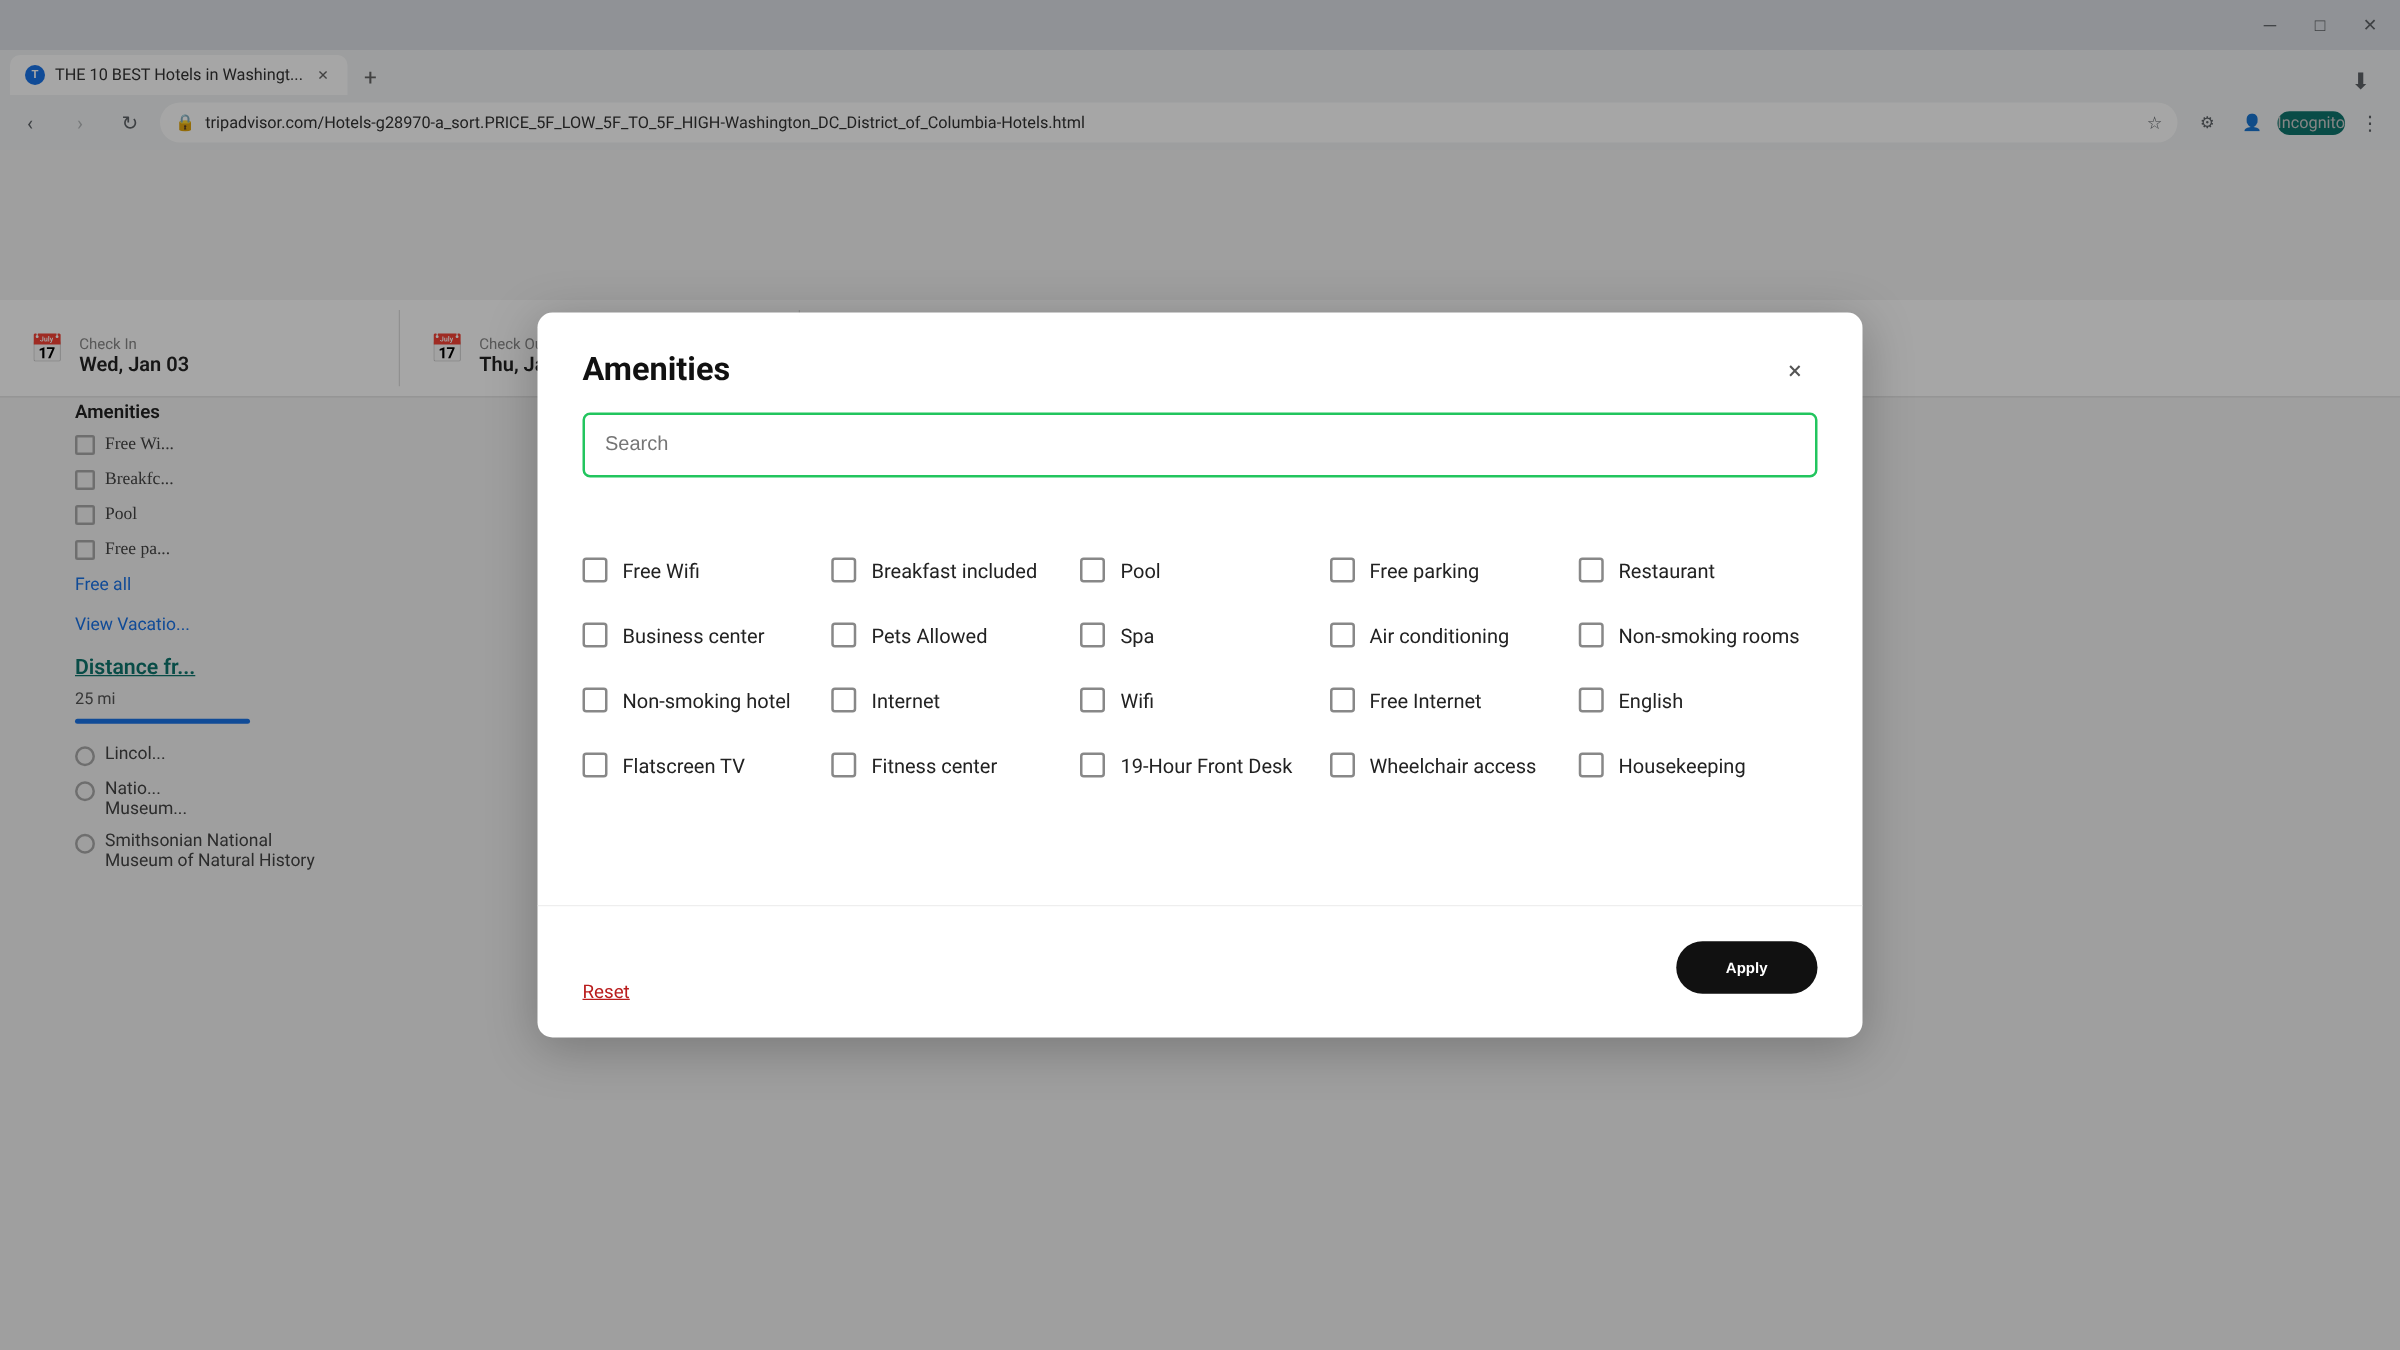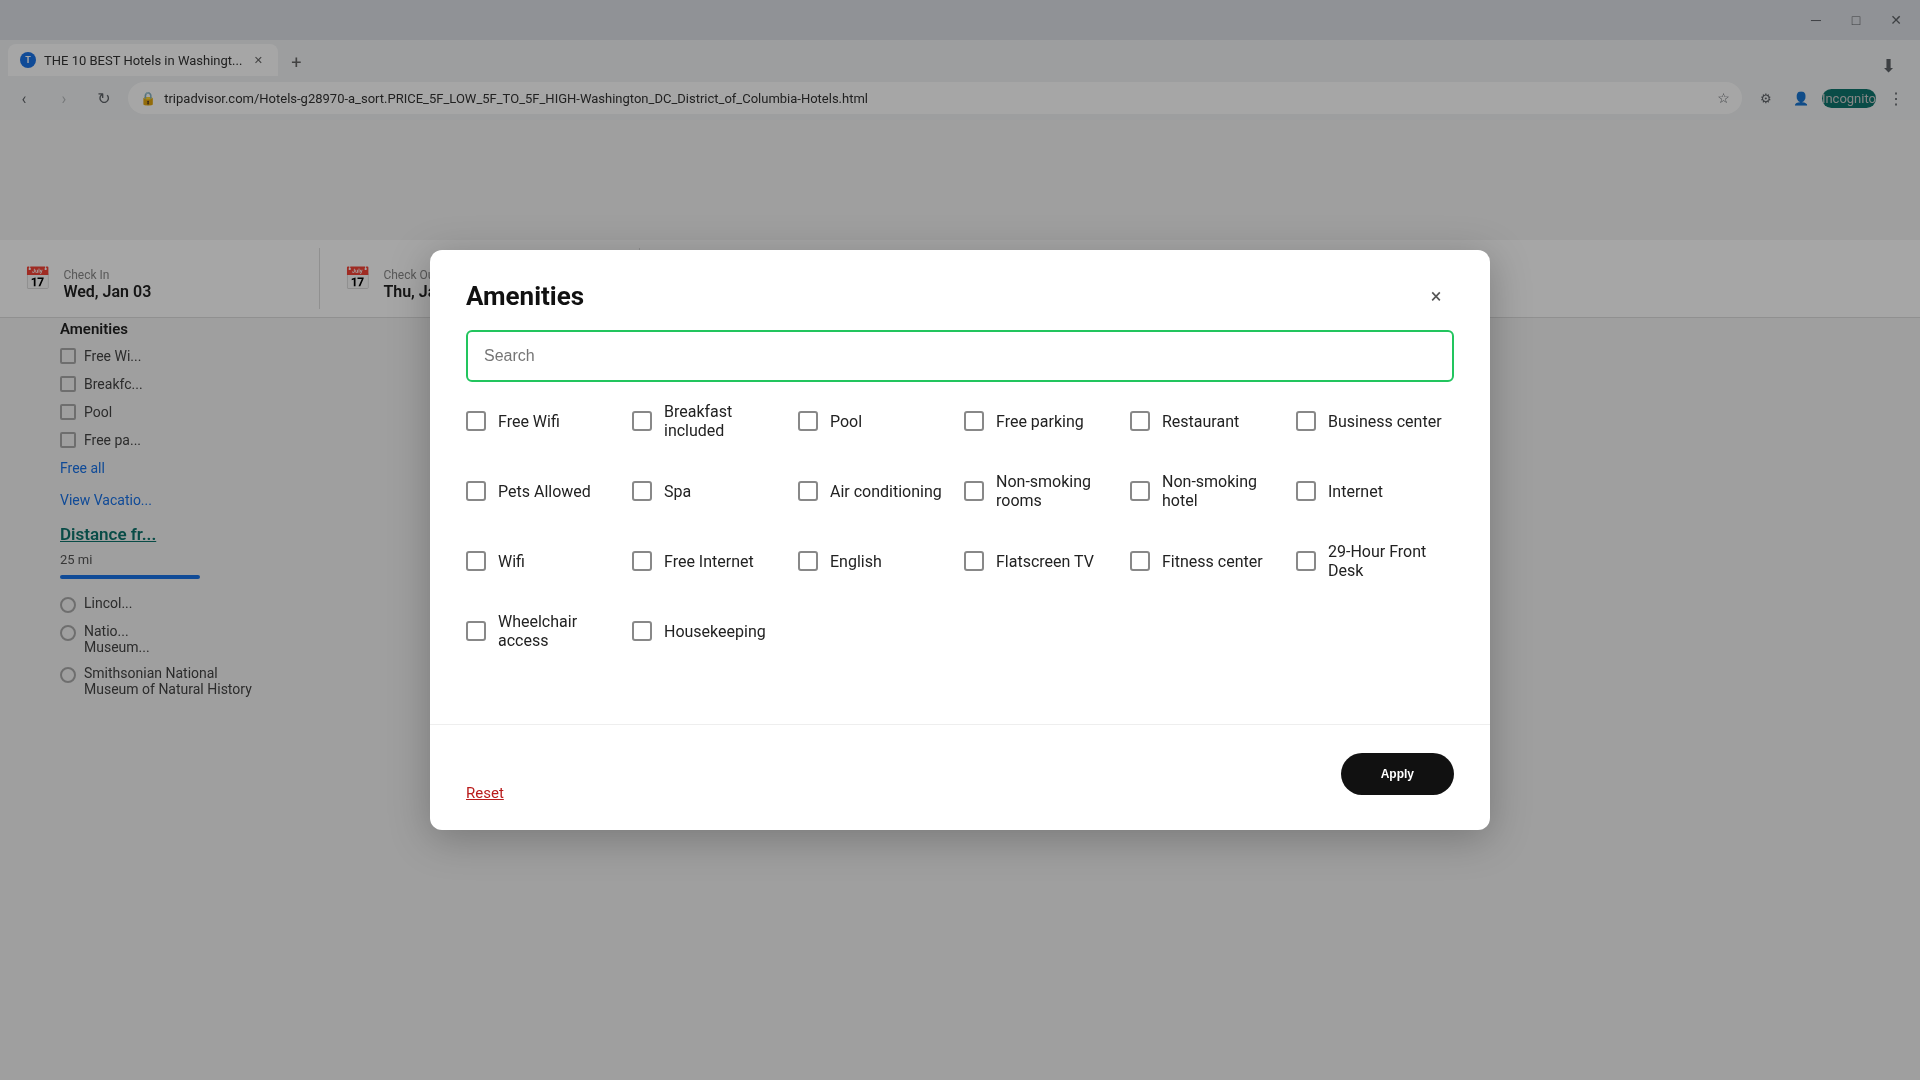--- a/index.html
+++ b/index.html
@@ -235,20 +235,21 @@
       margin-bottom: 10px;
     }
 
     .filter-item {
       display: flex;
       align-items: center;
       gap: 8px;
       margin-bottom: 12px;
       font-size: 14px;
       color: #444;
+      font-family: Liberation Serif, serif;
     }
 
     .filter-checkbox {
       width: 16px;
       height: 16px;
       border: 2px solid #aaa;
       border-radius: 2px;
       flex-shrink: 0;
     }
 
@@ -377,24 +378,25 @@
     }
 
     .modal-body {
       flex: 1;
       padding: 0 36px;
       overflow-y: auto;
     }
 
     .amenities-grid {
       display: grid;
-      grid-template-columns: repeat(6, 1fr);
+      grid-template-columns: repeat(5, 1fr);
       row-gap: 32px;
       column-gap: 8px;
       padding-bottom: 24px;
+      margin-top: 44px;
     }
 
     .amenity-item {
       display: flex;
       align-items: center;
       gap: 12px;
       font-size: 16px;
       color: #222;
     }
 
@@ -642,21 +644,21 @@
         <div class="amenity-checkbox"></div>
         <span>Flatscreen TV</span>
       </div>
 
       <div class="amenity-item">
         <div class="amenity-checkbox"></div>
         <span>Fitness center</span>
       </div>
       <div class="amenity-item">
         <div class="amenity-checkbox"></div>
-        <span>29-Hour Front Desk</span>
+        <span>19-Hour Front Desk</span>
       </div>
       <div class="amenity-item">
         <div class="amenity-checkbox"></div>
         <span>Wheelchair access</span>
       </div>
       <div class="amenity-item">
         <div class="amenity-checkbox"></div>
         <span>Housekeeping</span>
       </div>
     </div>

